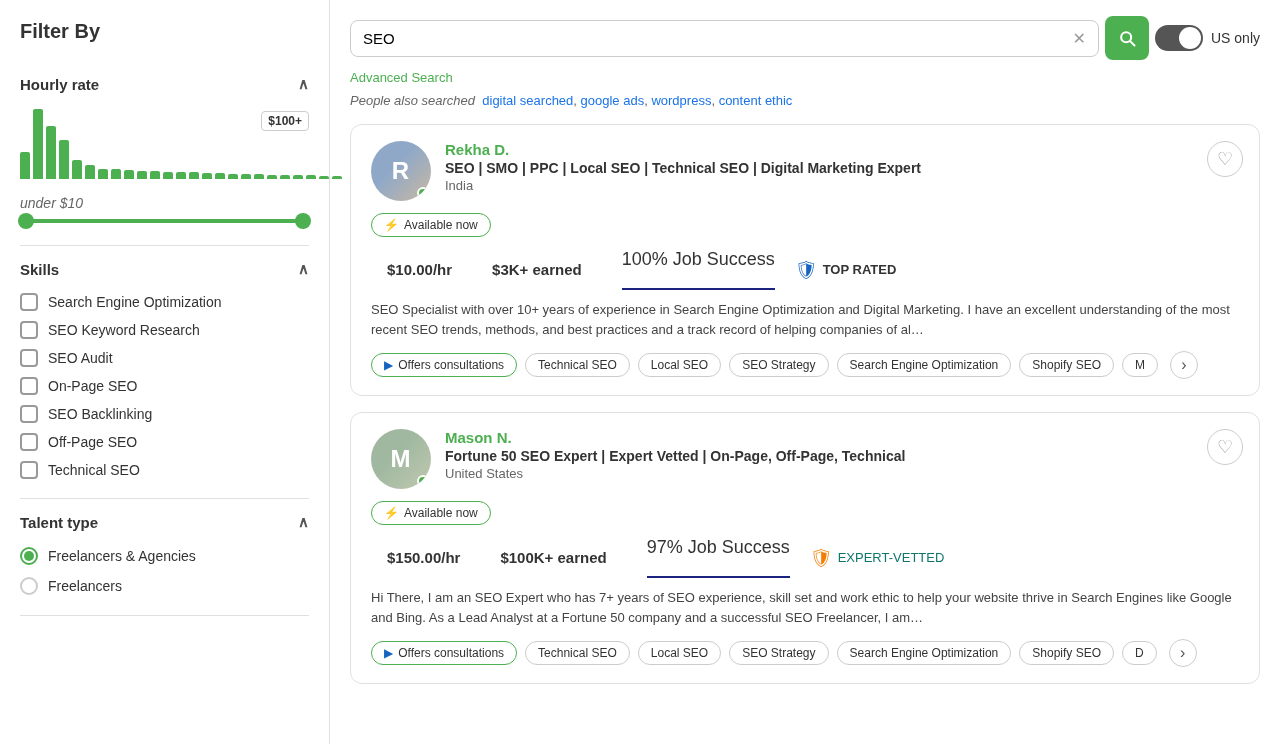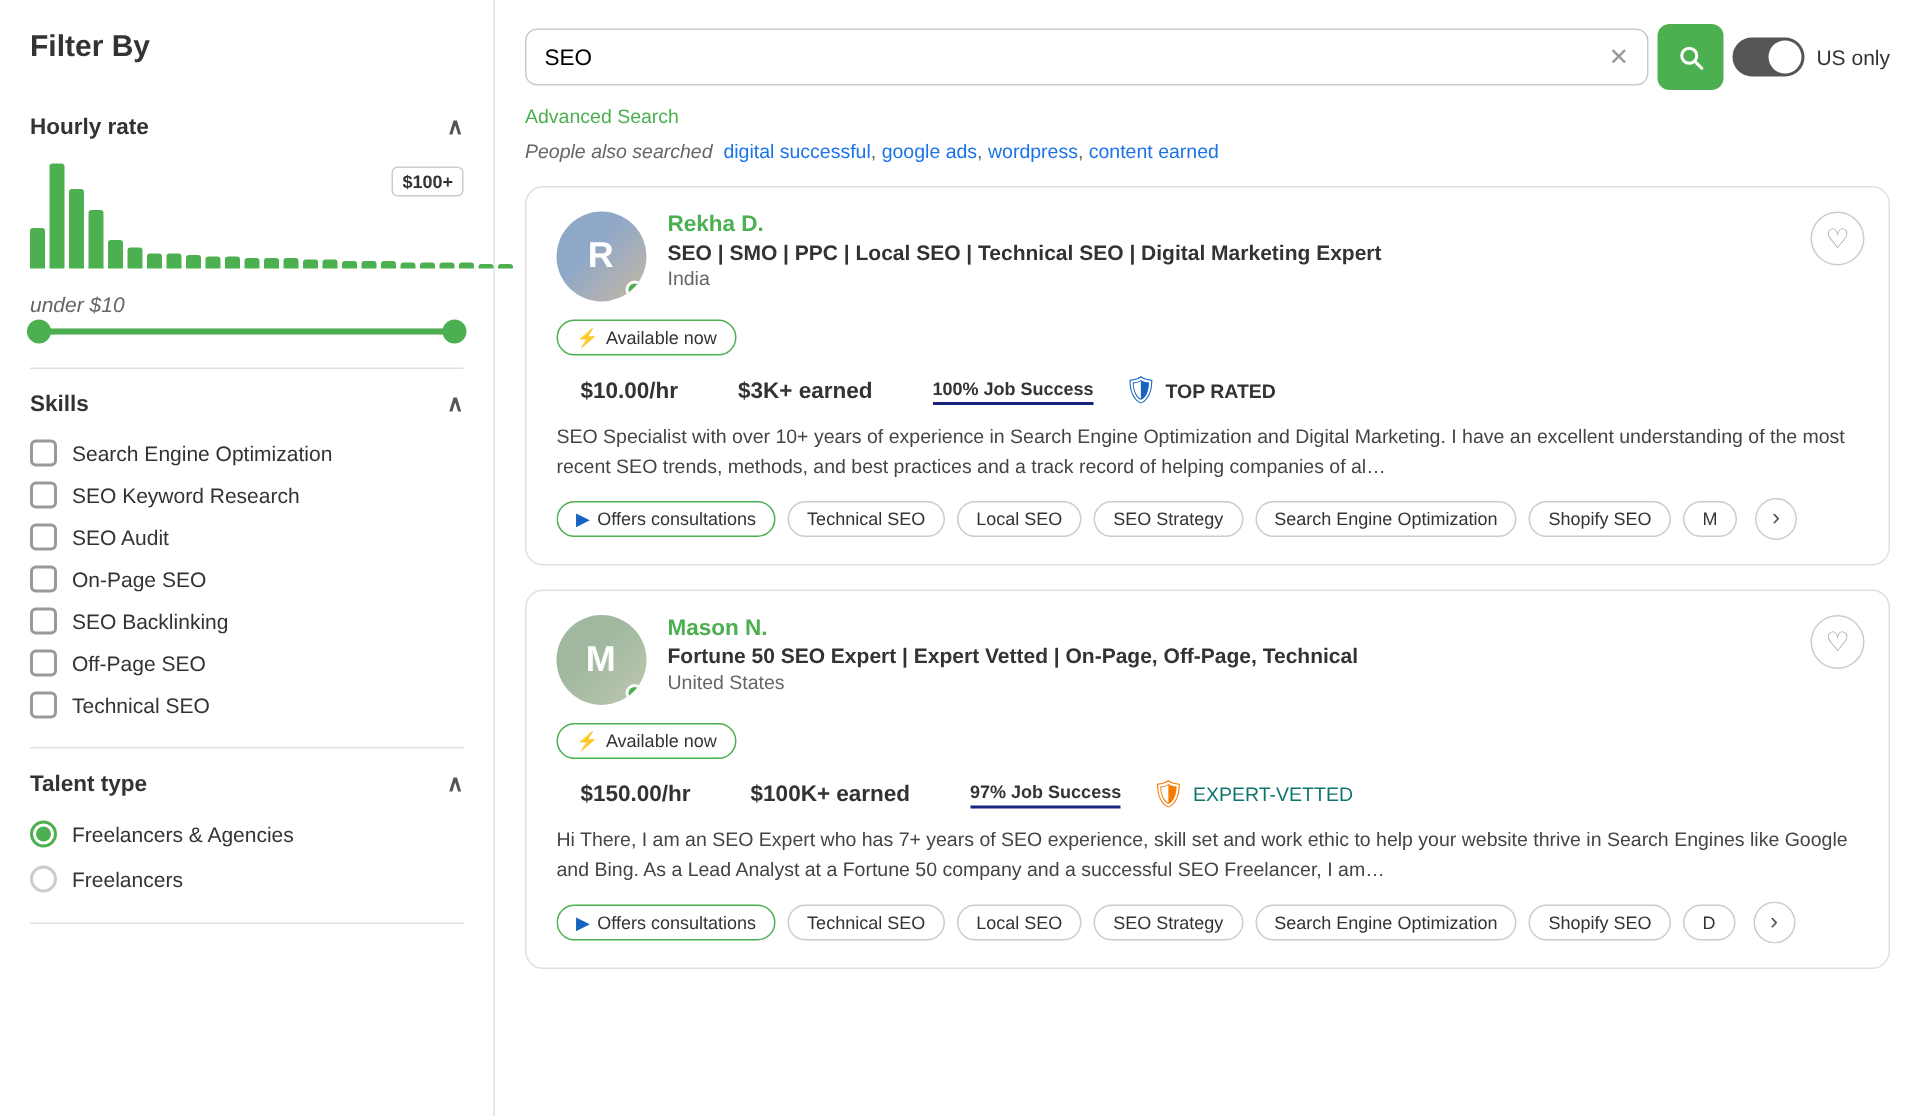--- a/index.html
+++ b/index.html
@@ -68,21 +68,21 @@
     .freelancer-location { color: #666; font-size: 13px; }
     .heart-btn { position: absolute; top: 16px; right: 16px; width: 36px; height: 36px; border-radius: 50%; border: 1.5px solid #ccc; background: #fff; display: flex; align-items: center; justify-content: center; cursor: pointer; color: #999; font-size: 18px; }
 
     .avail-badge { display: inline-flex; align-items: center; gap: 5px; border: 1.5px solid #4caf50; border-radius: 20px; padding: 4px 12px; font-size: 12px; color: #333; font-weight: 500; margin-bottom: 12px; }
     .avail-icon { color: #4caf50; }
 
     .stats-row { display: flex; align-items: center; gap: 0; margin-bottom: 10px; margin-left: 16px; }
     .stat-item { margin-right: 40px; }
     .stat-value { font-weight: 700; font-size: 15px; }
     .job-success { text-align: center; }
-    .job-success-label { font-weight: 700; font-size: 12px; border-bottom: 2.5px solid #333; padding-bottom: 2px; display: inline-block; }
+    .job-success-label { font-weight: 400; font-size: 18px; border-bottom: 2.5px solid #333; padding-bottom: 18px; display: inline-block; }
     .badge-top-rated { display: flex; align-items: center; gap: 5px; margin-left: 20px; }
     .badge-icon { color: #1565c0; font-size: 18px; }
     .badge-text { font-weight: 700; font-size: 13px; color: #333; }
     .badge-expert { display: flex; align-items: center; gap: 5px; margin-left: 20px; }
     .badge-expert-icon { color: #f57c00; font-size: 18px; }
     .badge-expert-text { font-weight: 400; font-size: 13px; color: #0f766e; }
 
     .description { font-size: 13px; color: #444; line-height: 1.5; margin-bottom: 12px; }
 
     .tags-row { display: flex; align-items: center; gap: 8px; flex-wrap: nowrap; overflow: hidden; position: relative; }
@@ -222,21 +222,21 @@
           <div class="toggle-knob"></div>
         </div>
         <span class="toggle-label">US only</span>
       </div>
     </div>
 
     <div class="advanced-search">Advanced Search</div>
 
     <div class="people-also">
       <em>People also searched</em>&nbsp;
-      <span id="suggestions"><a href="#">digital successful</a><span>, </span><a href="#">google ads</a><span>, </span><a href="#">wordpress</a><span>, </span><a href="#">content earned</a></span>
+      <span id="suggestions"><a href="#">digital searched</a><span>, </span><a href="#">google ads</a><span>, </span><a href="#">wordpress</a><span>, </span><a href="#">content ethic</a></span>
     </div>
 
     <div id="cards-container">
         <div class="card">
       <div class="card-header">
         <div class="avatar" style="background: linear-gradient(135deg, #8fa8c8 40%, #c8b8a2 100%);">
           <div style="display:flex;align-items:center;justify-content:center;height:100%;font-size:24px;font-weight:700;color:#fff;letter-spacing:1px;">R</div>
           <div class="online-dot"></div>
         </div>
         <div class="card-info">

